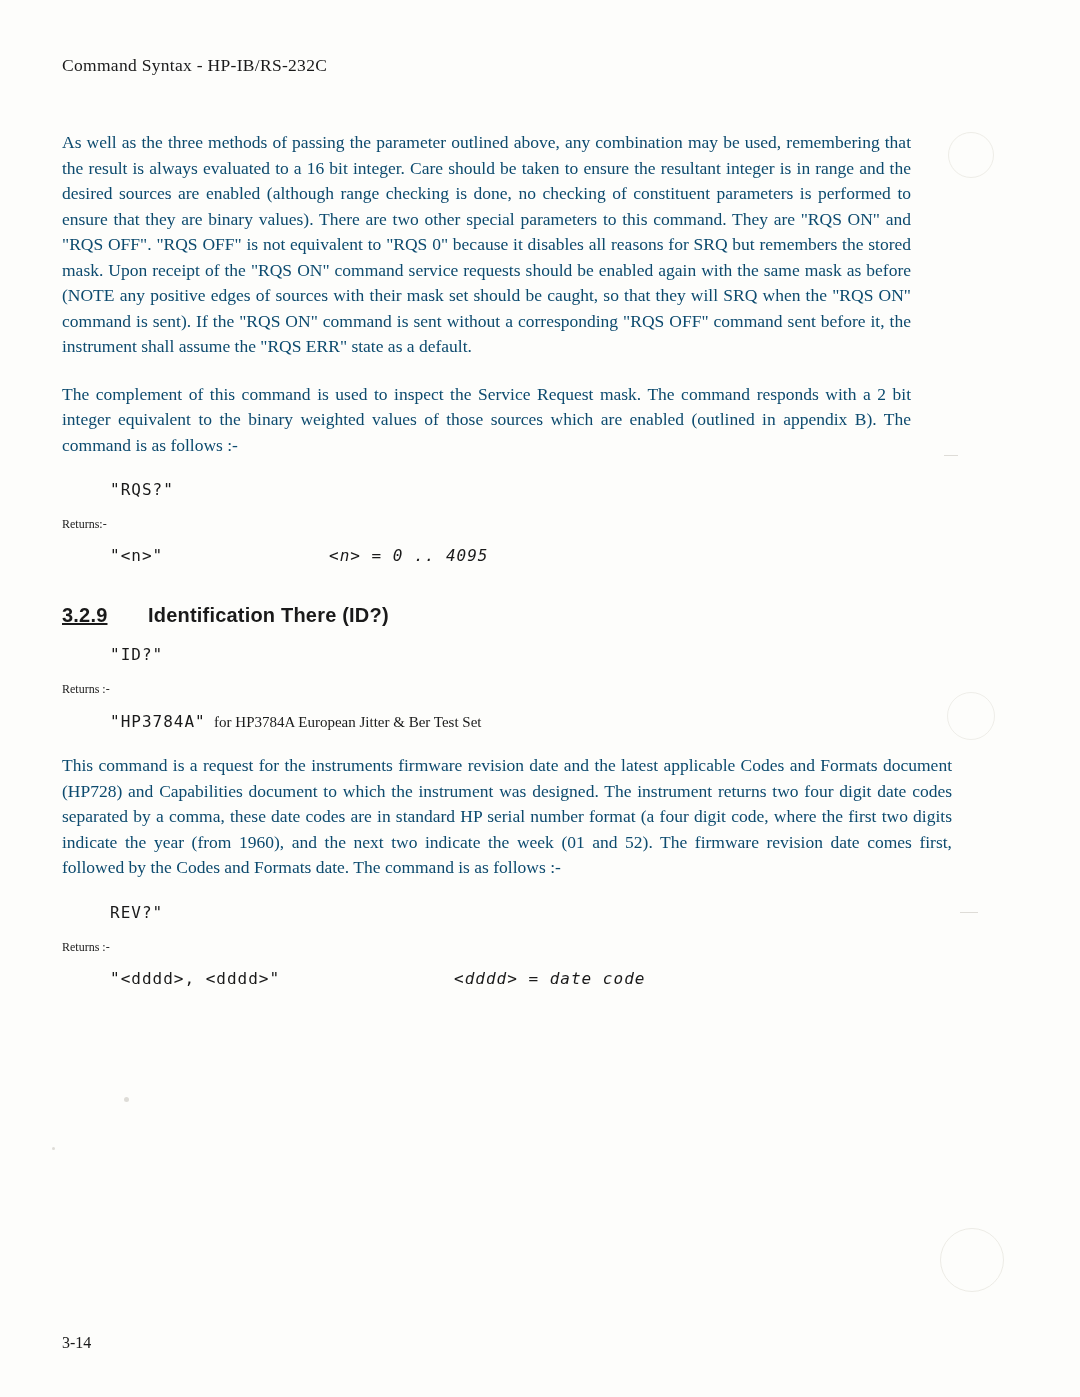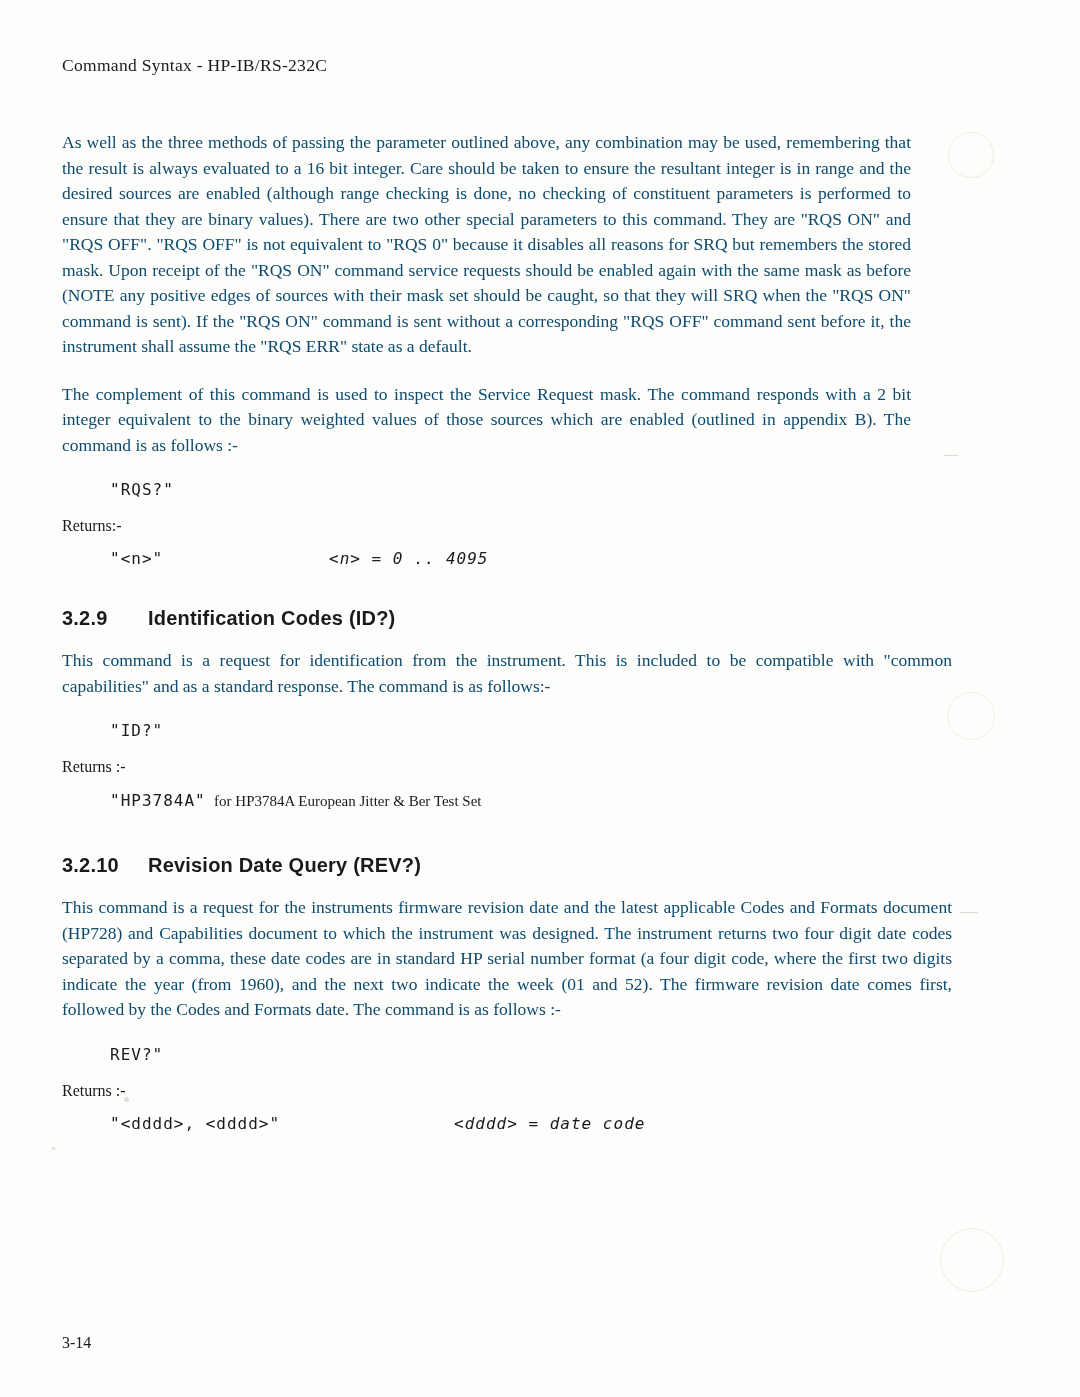--- a/index.html
+++ b/index.html
@@ -50,21 +50,21 @@
   .mono {
     font-family: "DejaVu Sans Mono", monospace;
     font-size: 16px;
     letter-spacing: 1px;
   }
   .code-line {
     margin: 0 0 18px 0;
     padding-left: 48px;
   }
   .returns-label {
-    font-size: 16px;
+    font-size: 12px;
     margin: 0 0 14px 0;
   }
   .ret-row {
     display: block;
     padding-left: 48px;
     margin-bottom: 18px;
     position: relative;
     height: 24px;
   }
   .ret-row .col1 {
@@ -80,20 +80,21 @@
   h3.section {
     font-family: "Liberation Sans", sans-serif;
     font-size: 20px;
     font-weight: bold;
     margin: 34px 0 18px 0;
     letter-spacing: 0.2px;
   }
   h3.section .num {
     display: inline-block;
     width: 86px;
+    text-decoration: underline;
   }
   .footer {
     position: absolute;
     left: 62px;
     bottom: 45px;
     font-size: 16px;
     font-family: Liberation Serif, serif;
   }
   .scan-blob {
     position: absolute;
@@ -139,37 +140,33 @@
     <div class="mono code-line">"RQS?"</div>
 
     <div class="returns-label">Returns:-</div>
 
     <div class="ret-row">
       <span class="mono col1">"&lt;n&gt;"</span>
       <span class="mono col2">&lt;n&gt;  =  0 .. 4095</span>
     </div>
 
     <h3 class="section">
-      <span class="num">3.2.9</span><span>Identification Codes (ID?)</span>
+      <span class="num">3.2.9</span><span>Identification There (ID?)</span>
     </h3>
 
-    <p class="body">This command is a request for identification from the instrument. This is included to be compatible with "common capabilities" and as a standard response. The command is as follows:-</p>
 
     <div class="mono code-line">"ID?"</div>
 
     <div class="returns-label">Returns :-</div>
 
     <div class="ret-row">
       <span class="mono">"HP3784A"</span>
       <span style="font-size:17.5px;">&nbsp;</span><span style="font-size:15px;">for HP3784A European Jitter &amp; Ber Test Set</span>
     </div>
 
-    <h3 class="section" style="margin-top:40px;">
-      <span class="num">3.2.10</span><span>Revision Date Query (REV?)</span>
-    </h3>
 
     <p class="body">This command is a request for the instruments firmware revision date and the latest applicable Codes and Formats document (HP728) and Capabilities document to which the instrument was designed. The instrument returns two four digit date codes separated by a comma, these date codes are in standard HP serial number format (a four digit code, where the first two digits indicate the year (from 1960), and the next two indicate the week (01 and 52). The firmware revision date comes first, followed by the Codes and Formats date. The command is as follows :-</p>
 
     <div class="mono code-line">REV?"</div>
 
     <div class="returns-label">Returns :-</div>
 
     <div class="ret-row">
       <span class="mono col1" style="width:340px;">"&lt;dddd&gt;, &lt;dddd&gt;"</span>
       <span class="mono col2">&lt;dddd&gt; = date code</span>

